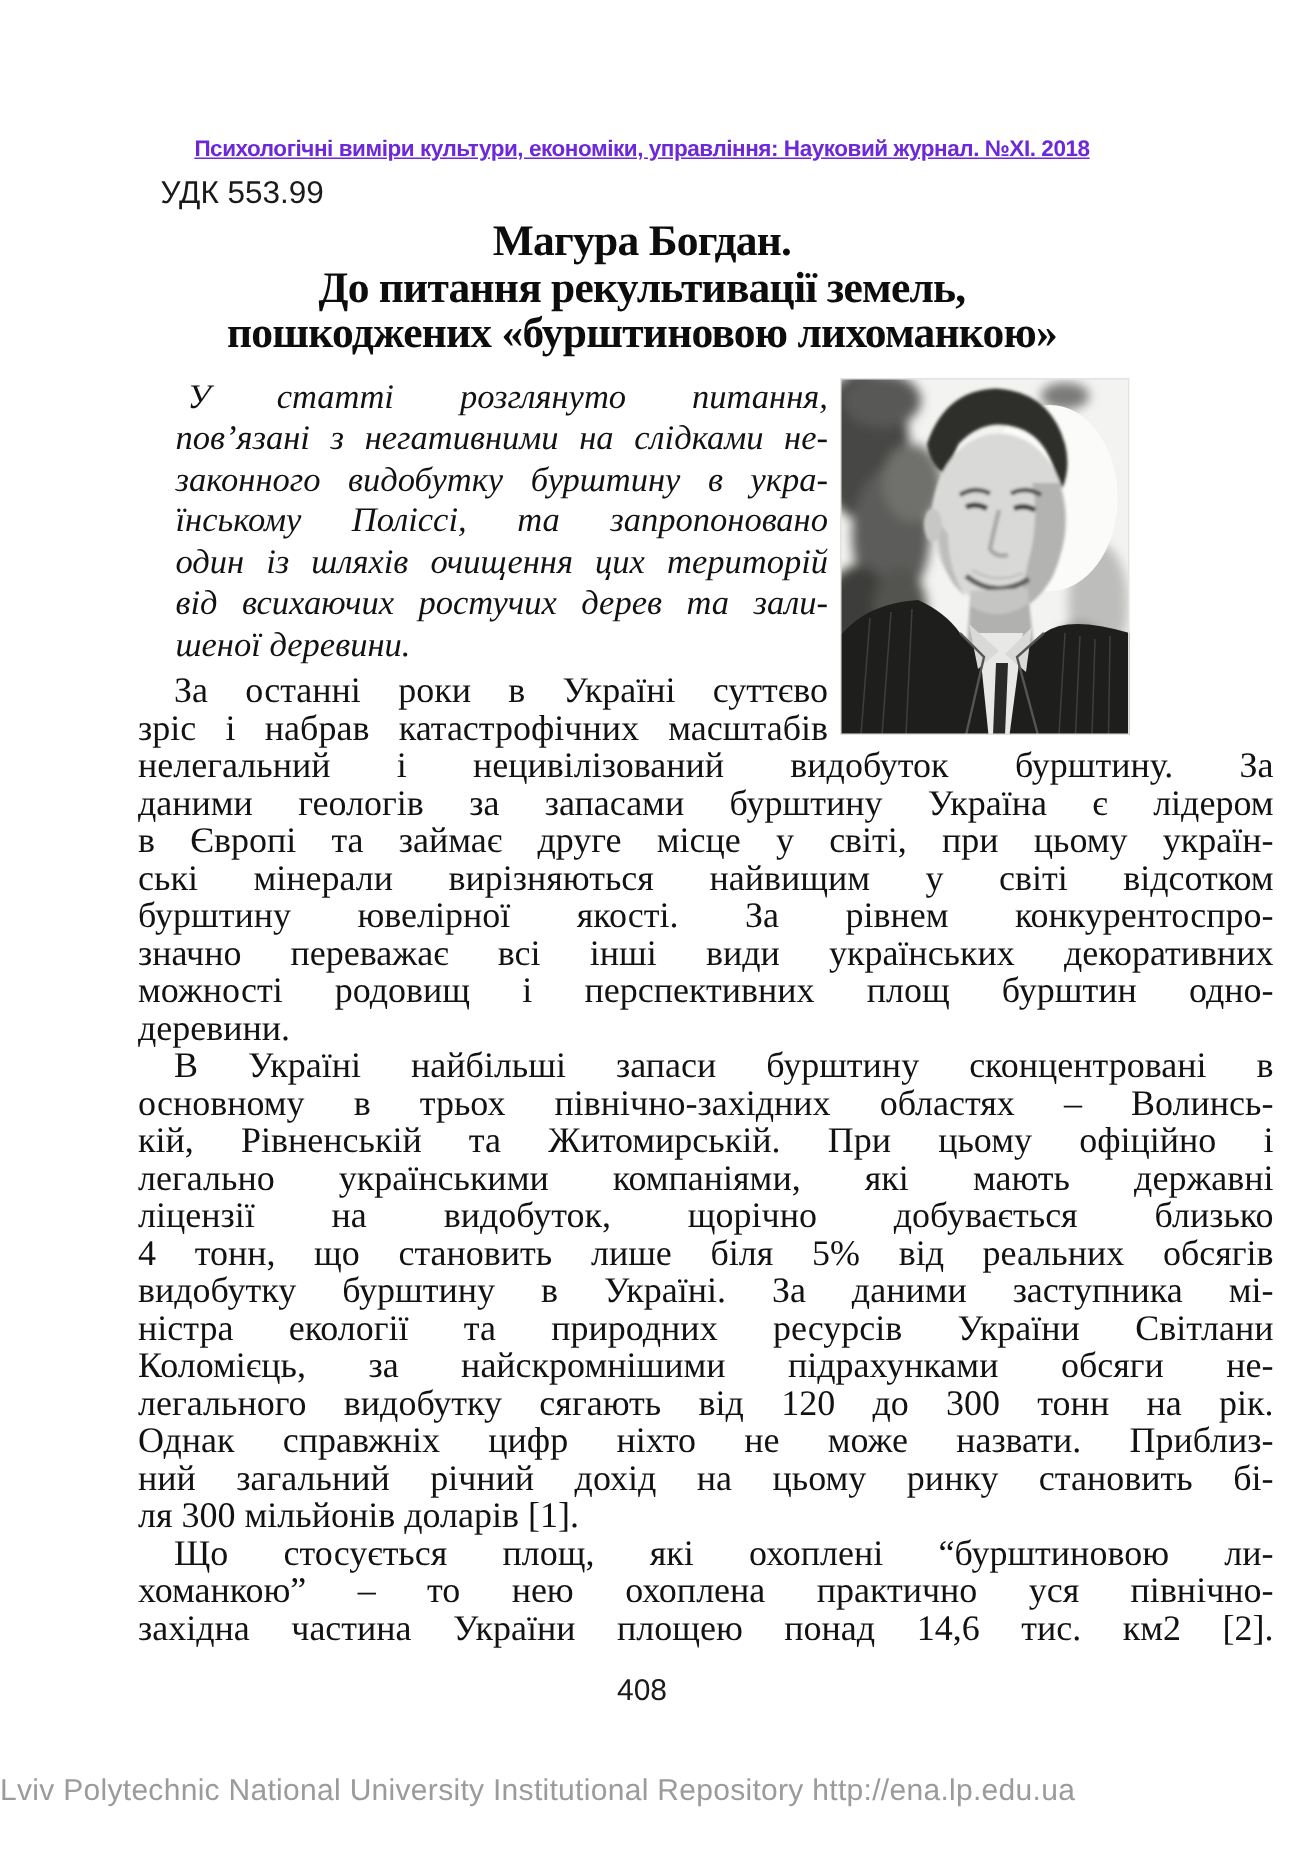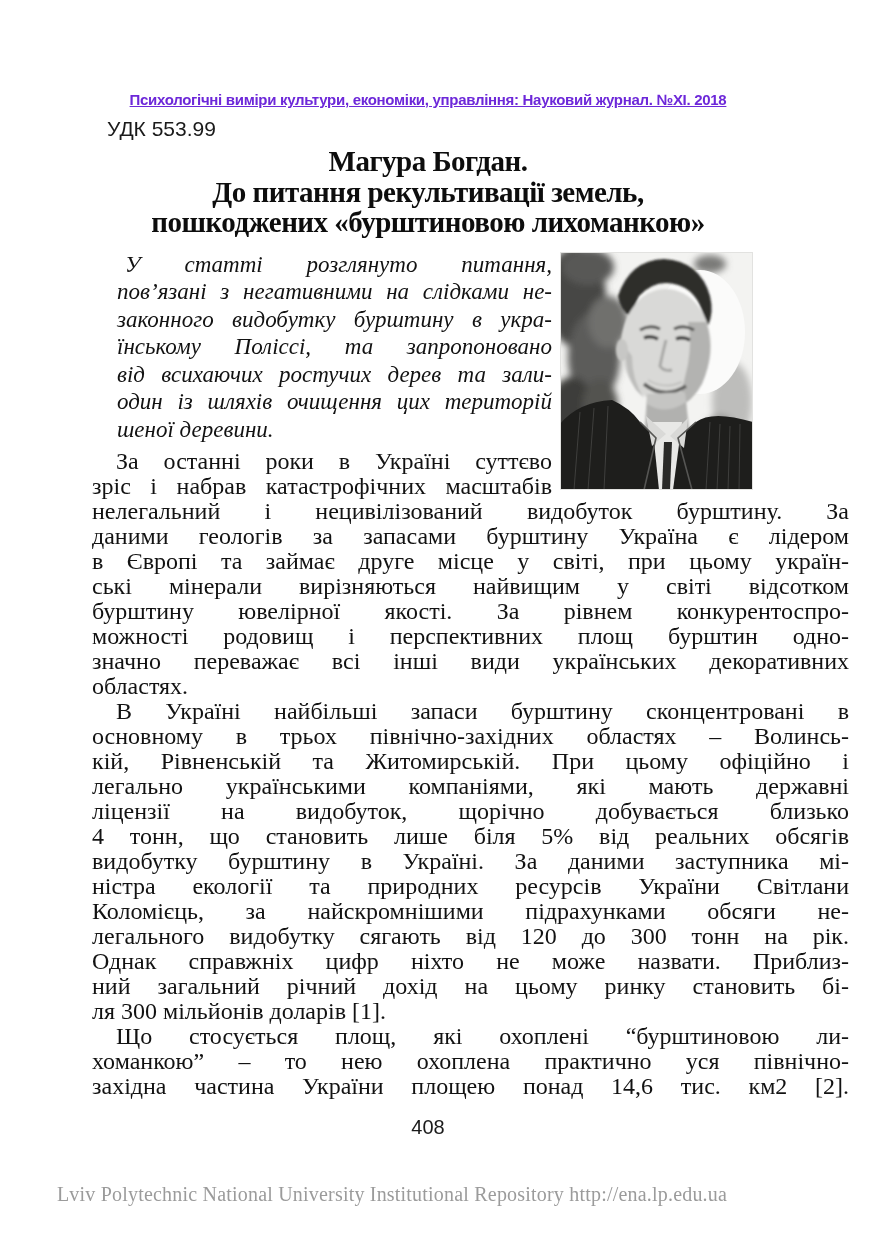--- a/index.html
+++ b/index.html
@@ -36,22 +36,22 @@
   .tline.last{text-align-last:left;}
   .tline.indent{text-indent:24px;}
   .aline{text-align:justify;text-align-last:justify;}
   .aline.last{text-align-last:left;}
   .aline.indent{text-indent:8px;}
   .page-number{
     position:absolute;top:1116px;left:73px;width:710px;text-align:center;
     font-family:"Liberation Sans",sans-serif;font-size:20px;color:#1a1a1a;
   }
   .repo-footer{
-    position:absolute;top:1183px;left:0;width:784px;text-align:center;
-    font-family:Liberation Serif, serif;font-size:20px;color:#9b9b9b;
+    position:absolute;top:1183px;left:0;width:784px;text-align:left;
+    font-family:Liberation Sans, sans-serif;font-size:20px;color:#9b9b9b;
     letter-spacing:0.2px;
   }
 </style>
 </head>
 <body>
 
 <div class="page">
 
   <div class="journal-header">Психологічні виміри культури, економіки, управління: Науковий журнал. №XI. 2018</div>
 
@@ -124,37 +124,37 @@
         <path d="M136,170 L118,186 L132,238" stroke="#555553" stroke-width="1.6" fill="none"></path>
         <rect x="0.5" y="0.5" width="192" height="237" fill="none" stroke="#e2e2e0"></rect>
       </svg>
     </div>
 
     <div class="abstract">
         <div class="aline indent">У статті розглянуто питання,</div>
         <div class="aline">пов’язані з негативними на слідками не-</div>
         <div class="aline">законного видобутку бурштину в укра-</div>
         <div class="aline">їнському Поліссі, та запропоновано</div>
+        <div class="aline">один із шляхів очищення цих територій</div>
         <div class="aline">від всихаючих ростучих дерев та зали-</div>
-        <div class="aline">один із шляхів очищення цих територій</div>
         <div class="aline last">шеної деревини.</div>
       </div>
 
     <div class="body-text">
         <div>
           <div class="tline indent">За останні роки в Україні суттєво</div>
           <div class="tline">зріс і набрав катастрофічних масштабів</div>
           <div class="tline">нелегальний і нецивілізований видобуток бурштину. За</div>
           <div class="tline">даними геологів за запасами бурштину Україна є лідером</div>
           <div class="tline">в Європі та займає друге місце у світі, при цьому україн-</div>
           <div class="tline">ські мінерали вирізняються найвищим у світі відсотком</div>
           <div class="tline">бурштину ювелірної якості. За рівнем конкурентоспро-</div>
+          <div class="tline">значно переважає всі інші види українських декоративних</div>
           <div class="tline">можності родовищ і перспективних площ бурштин одно-</div>
-          <div class="tline">значно переважає всі інші види українських декоративних</div>
-          <div class="tline last">областях.</div>
+          <div class="tline last">деревини.</div>
         </div>
         <div>
           <div class="tline indent">В Україні найбільші запаси бурштину сконцентровані в</div>
           <div class="tline">основному в трьох північно-західних областях – Волинсь-</div>
           <div class="tline">кій, Рівненській та Житомирській. При цьому офіційно і</div>
           <div class="tline">легально українськими компаніями, які мають державні</div>
           <div class="tline">ліцензії на видобуток, щорічно добувається близько</div>
           <div class="tline">4 тонн, що становить лише біля 5% від реальних обсягів</div>
           <div class="tline">видобутку бурштину в Україні. За даними заступника мі-</div>
           <div class="tline">ністра екології та природних ресурсів України Світлани</div>

